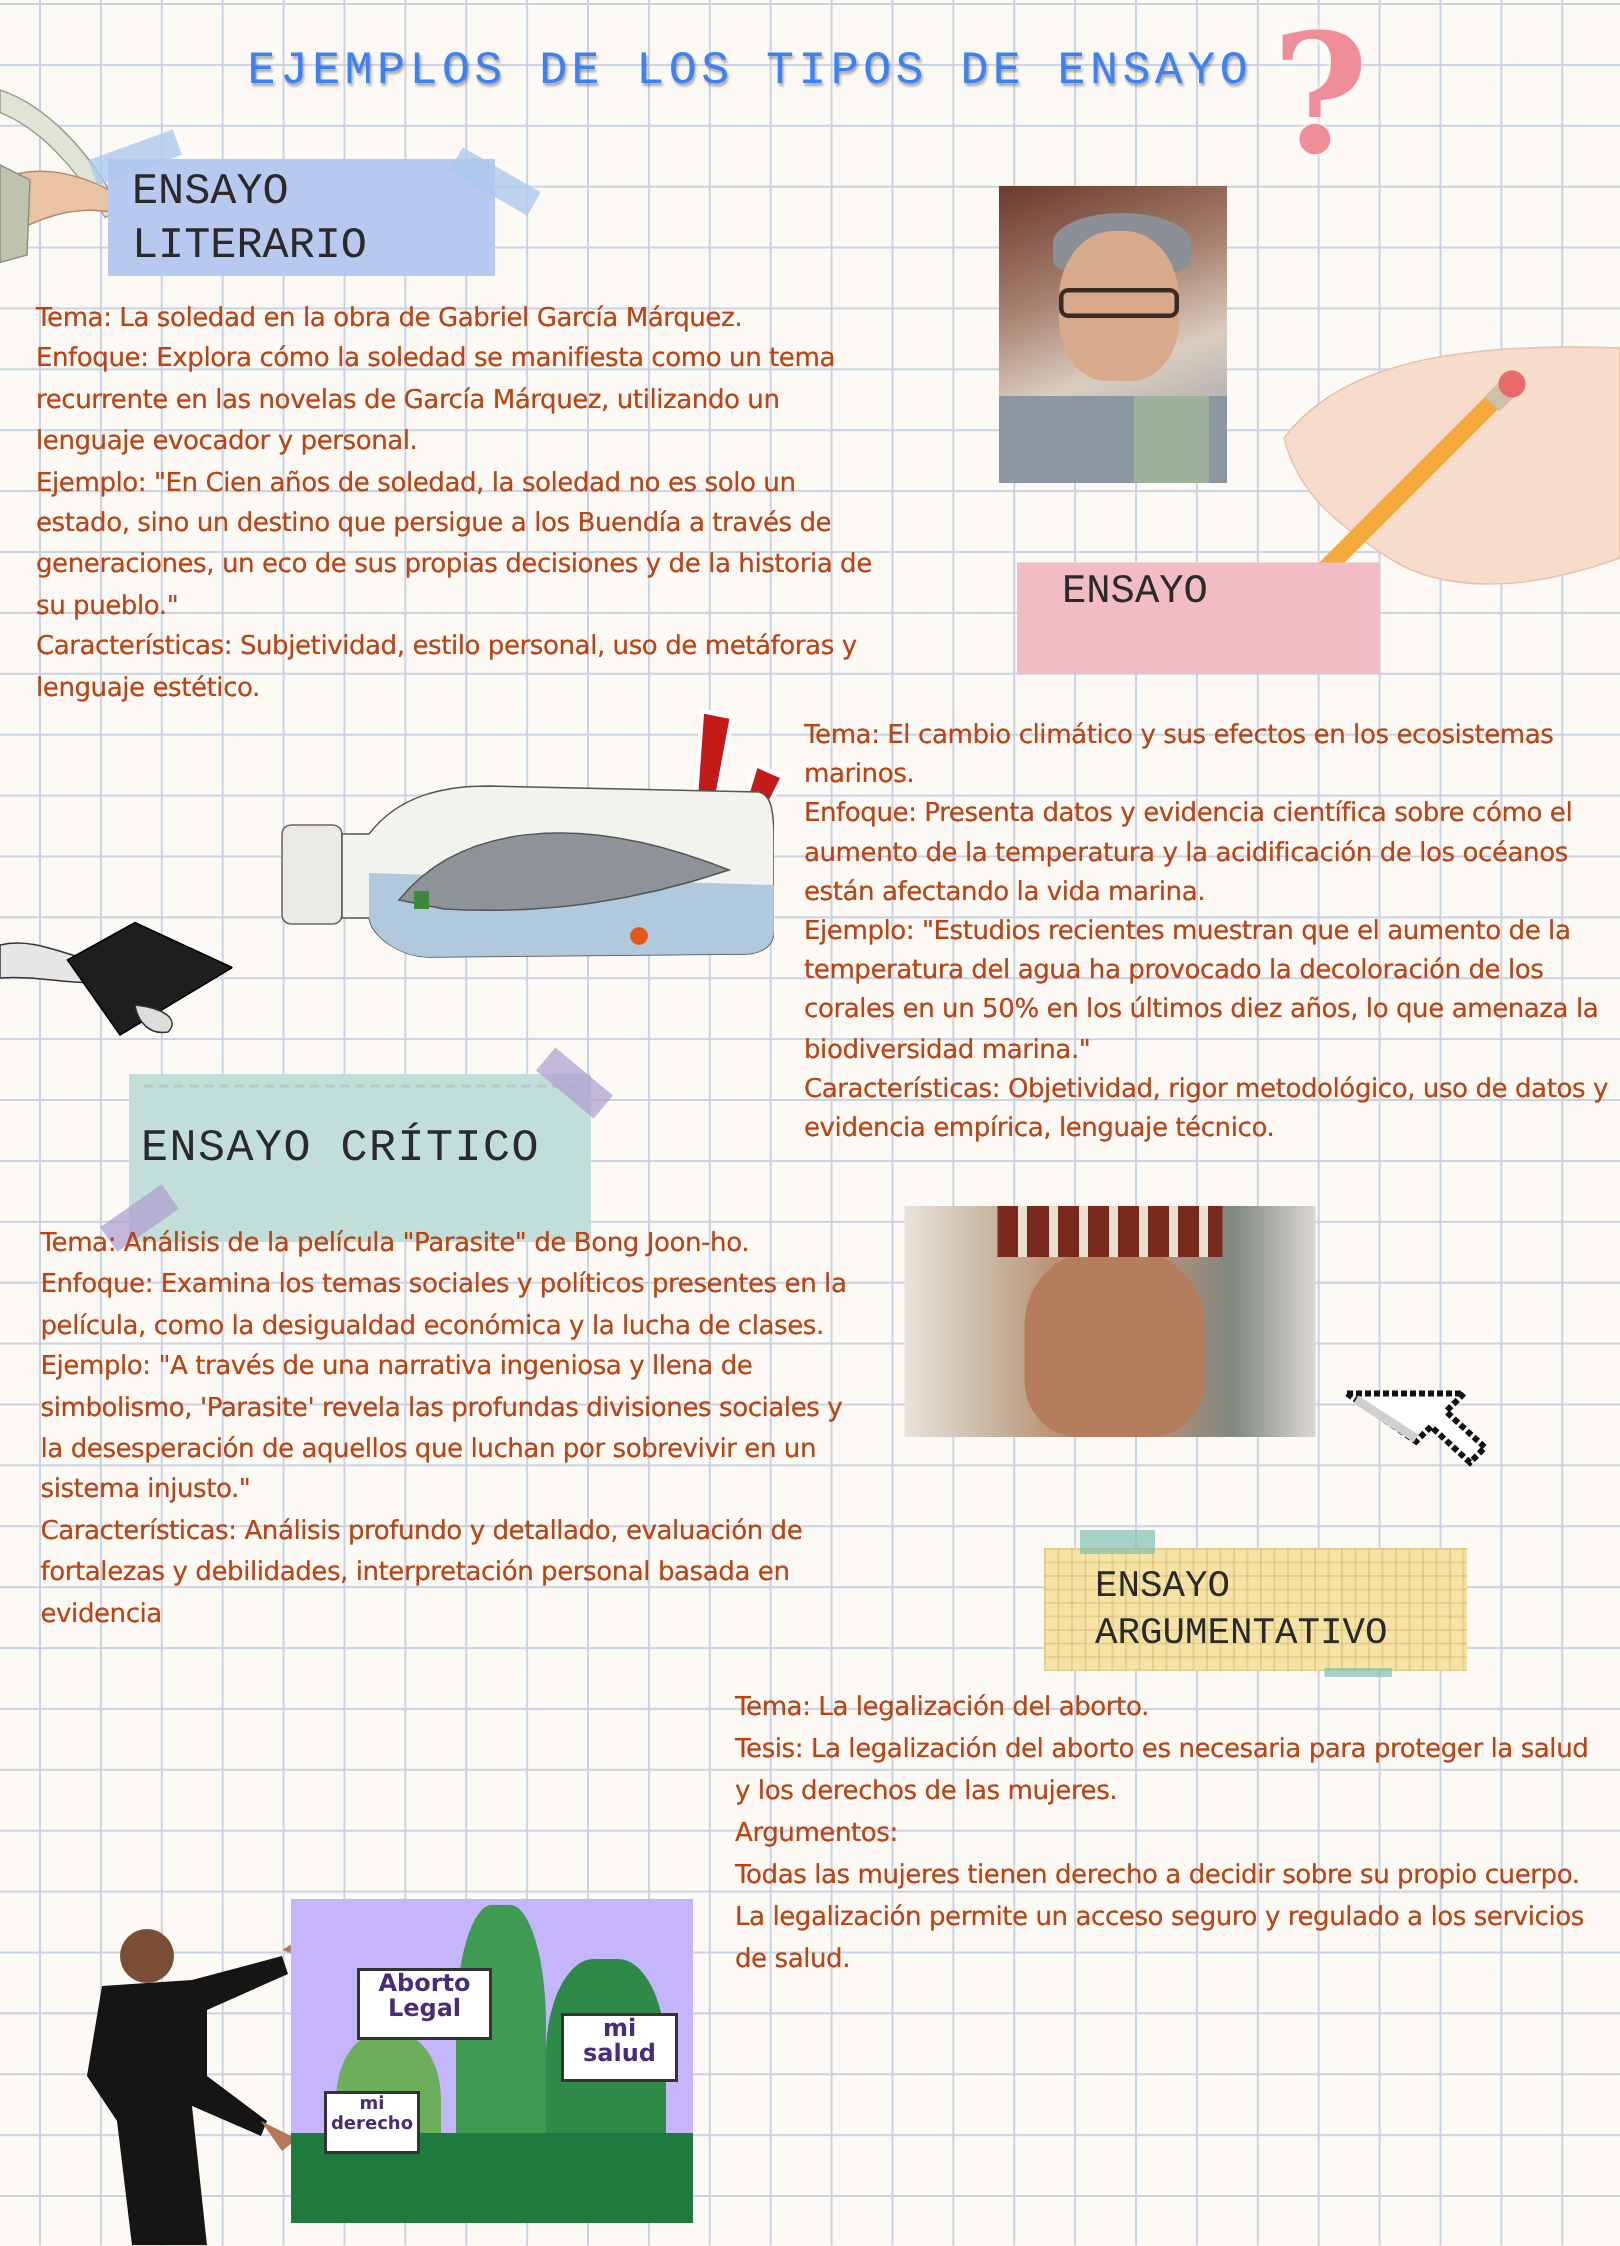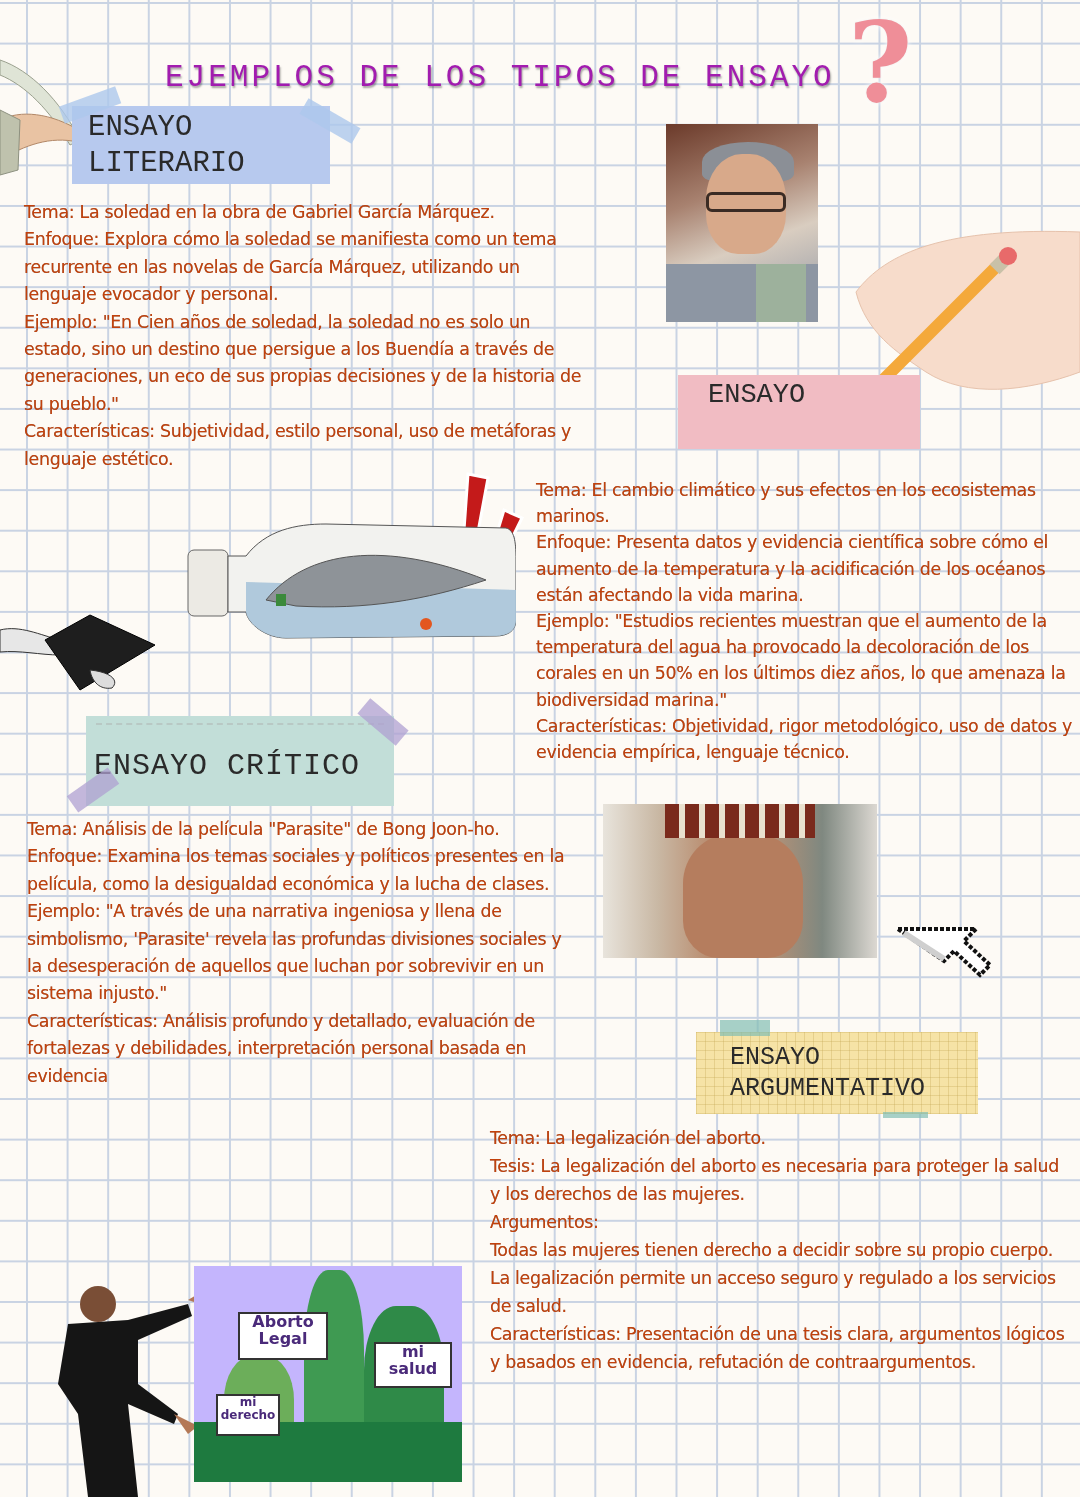--- a/index.html
+++ b/index.html
@@ -9,35 +9,35 @@
     background-image:
       linear-gradient(to right, #c9d3e3 1.5px, transparent 1.5px),
       linear-gradient(to bottom, #c9d3e3 1.5px, transparent 1.5px);
     background-size: 40.6px 40.6px;
     background-position: 26px 2px;
     font-family: "DejaVu Sans", sans-serif;
     color: #1e1e1e;
   }
   .abs { position: absolute; }
   .title {
-    left: 165px; top: 60px; font-family: "Liberation Mono", "DejaVu Sans Mono", monospace;
-    font-size: 31px; letter-spacing: 3px; color: #a21caf; font-weight: normal;
+    left: 165px; top: 30px; font-family: "Liberation Mono", "DejaVu Sans Mono", monospace;
+    font-size: 31px; letter-spacing: 3px; color: #3b82f6; font-weight: normal;
     text-shadow: 1px 2px 2px rgba(0,0,0,0.35); white-space: nowrap;
   }
   .label {
     font-family: "Liberation Mono", "DejaVu Sans Mono", monospace;
     color: #2a2a2a; line-height: 1.25;
   }
   .label span { display: block; white-space: nowrap; }
   .lab-lit { left: 72px; top: 106px; width: 258px; height: 78px; background: #b7c9ee; padding: 4px 0 0 16px; box-sizing: border-box; font-size: 29px; }
   .lab-lit::before, .lab-lit::after { content: ""; position: absolute; height: 18px; width: 60px; background: rgba(173,200,236,0.8); }
   .lab-lit::before { left: -12px; top: -10px; transform: rotate(-20deg); }
   .lab-lit::after { right: -30px; top: 6px; transform: rotate(30deg); }
   .lab-cie { left: 678px; top: 375px; width: 242px; height: 74px; background: #f1bcc3; padding: 4px 0 0 30px; box-sizing: border-box; font-size: 27px; }
-  .lab-cri { left: 86px; top: 716px; width: 308px; height: 90px; background: #c2ded8; padding: 30px 0 0 8px; box-sizing: border-box; font-size: 30px; letter-spacing: 1px; border-top: 2px dashed transparent; }
+  .lab-cri { left: 86px; top: 716px; width: 308px; height: 112px; background: #c2ded8; padding: 30px 0 0 8px; box-sizing: border-box; font-size: 30px; letter-spacing: 1px; border-top: 2px dashed transparent; }
   .lab-cri .dash { position: absolute; left: 10px; right: 10px; top: 5px; border-top: 2px dashed #b8c8c4; }
   .lab-cri::before, .lab-cri::after { content: ""; position: absolute; height: 20px; width: 50px; background: rgba(175,160,210,0.75); }
   .lab-cri::before { left: -18px; bottom: 6px; transform: rotate(-35deg); }
   .lab-cri::after { right: -14px; top: -6px; transform: rotate(40deg); }
   .lab-arg {
     left: 696px; top: 1032px; width: 282px; height: 82px; box-sizing: border-box; padding: 10px 0 0 34px; font-size: 25px;
     background-color: #f6e3a6;
     background-image:
       linear-gradient(to right, rgba(200,170,90,0.35) 1px, transparent 1px),
       linear-gradient(to bottom, rgba(200,170,90,0.35) 1px, transparent 1px);
@@ -178,21 +178,20 @@
   <span>ENSAYO</span>
   <span>ARGUMENTATIVO</span>
 </div>
 
 <div class="abs text t-arg">
   <p>Tema: La legalización del aborto.</p>
   <p>Tesis: La legalización del aborto es necesaria para proteger la salud y los derechos de las mujeres.</p>
   <p>Argumentos:</p>
   <p>Todas las mujeres tienen derecho a decidir sobre su propio cuerpo.</p>
   <p>La legalización permite un acceso seguro y regulado a los servicios de salud.</p>
-  <p>Características: Presentación de una tesis clara, argumentos lógicos y basados en evidencia, refutación de contraargumentos.</p>
 </div>
 
 <svg class="abs man" viewBox="0 0 184 223">
   <circle cx="70" cy="30" r="18" fill="#7a4e36"></circle>
   <path d="M40 50 L100 46 L160 30 L164 42 L110 66 L110 110 L150 140 L146 150 L100 130 L110 223 L60 223 L50 140 L30 110 Z" fill="#151515"></path>
   <path d="M160 26 L180 14 L178 32 Z" fill="#b47856"></path>
   <path d="M146 140 L170 152 L160 160 Z" fill="#b47856"></path>
 </svg>
 
 <div class="abs protest">

